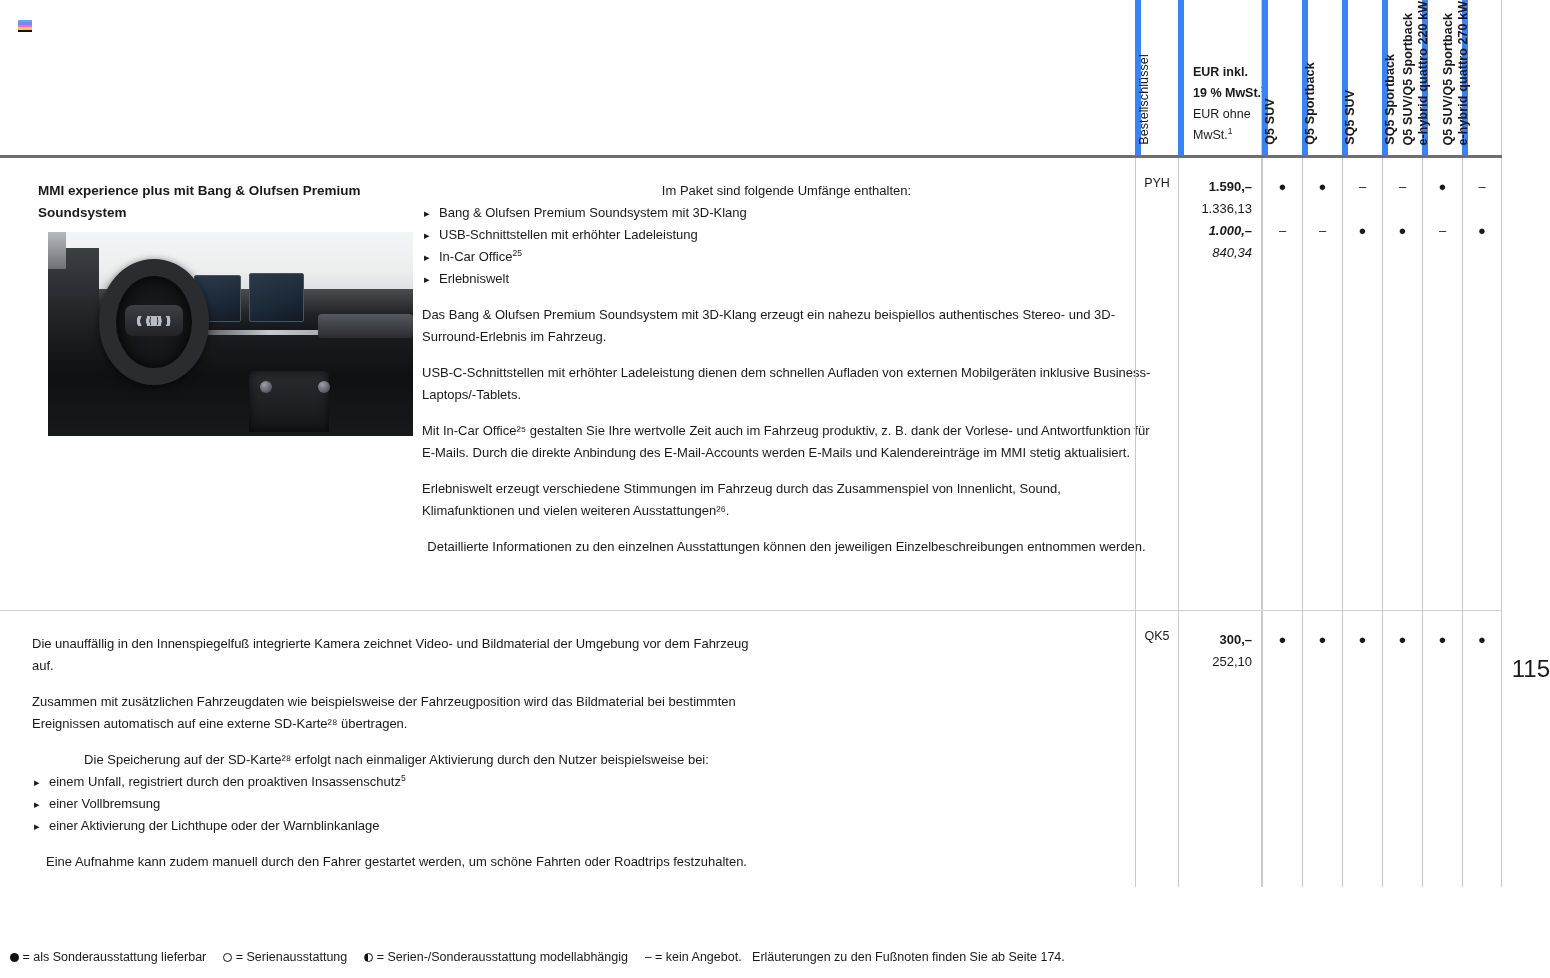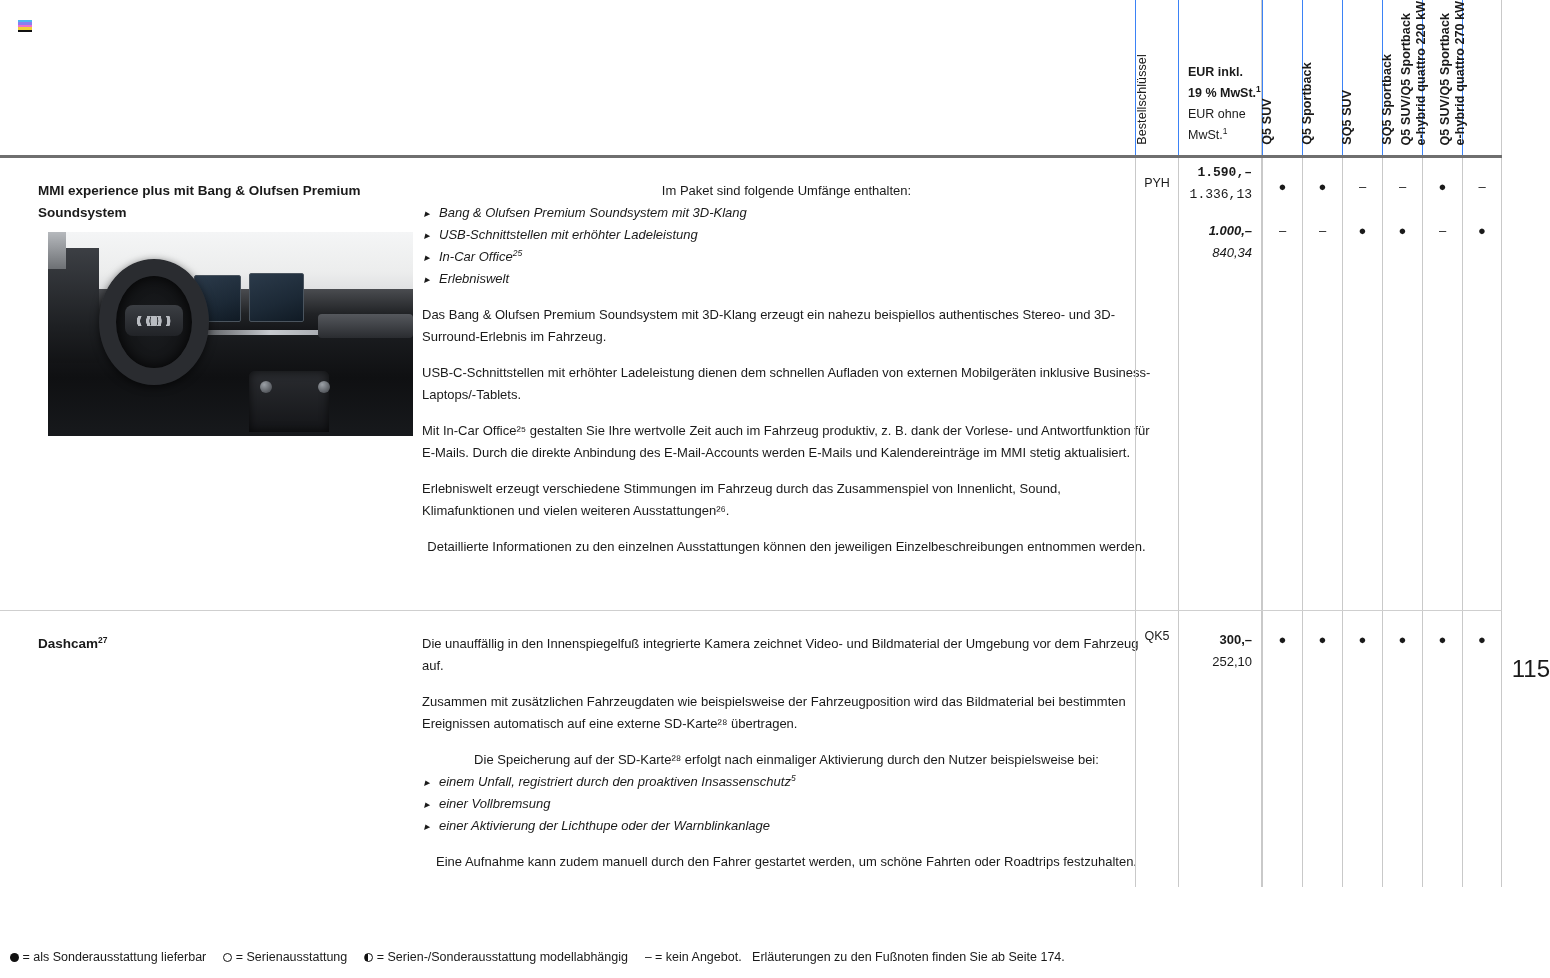--- a/index.html
+++ b/index.html
@@ -35,21 +35,21 @@
     height: 158px;
     border-bottom: 3px solid #6f6f6f;
   }
   #header-cols {
     position: absolute;
     left: 1135px; top: 0;
     width: 367px; height: 155px;
     display: flex;
   }
   .hcol {
-    border-left: 1px solid #3b82f6;
+    border-left: 6px solid #3b82f6;
     position: relative;
     height: 100%;
   }
   .hcol.c-key   { width: 43px; }
   .hcol.c-price { width: 84px; border-right: 1px solid #c9c9c9; }
   .hcol.c-var   { width: 40px; }
   .hcol.c-var:last-child { border-right: 1px solid #c9c9c9; }
 
   .vtext {
     position: absolute;
@@ -107,21 +107,20 @@
     font-weight: 400;
   }
   .cell-desc p { margin: 0 0 14px 0; }
   .cell-desc p.tight { margin-bottom: 0; text-align: center; }
   .cell-desc sup { font-size: 8.5px; vertical-align: super; line-height: 0; }
   .cell-desc ul { list-style: none; margin: 0 0 14px 0; padding: 0; }
   .cell-desc ul li {
     position: relative;
     padding-left: 17px;
     line-height: 22px;
-    font-style: italic;
   }
   .cell-desc ul li::before {
     content: "\25B8";
     position: absolute;
     left: 2px; top: 0;
     font-size: 11px;
     color: #1a1a1a;
   }
 
   
@@ -148,21 +147,21 @@
   }
   .price-block {
     position: absolute;
     left: 0; right: 0;
     padding-right: 9px;
     text-align: right;
     font-size: 13px;
     line-height: 22px;
   }
   .price-block .b { font-weight: 700; }
-  .price-1 { top: 4px; font-family: Liberation Mono, monospace; }
+  .price-1 { top: 18px; }
   .price-2 { top: 62px; font-style: italic; }
   .price-solo { top: 18px; }
 
   .mark {
     position: absolute;
     left: 0; right: 0;
     text-align: center;
     font-size: 13px;
     line-height: 22px;
   }
@@ -444,23 +443,20 @@
         </div>
         <div class="dcol c-var">
           <div class="mark m1 dash">–</div>
           <div class="mark m2 dot">●</div>
         </div>
       </div>
     </div>
 
     <div class="row" style="min-height:258px;border-bottom:none;">
       <div class="row-inner">
-        <div class="cell-name">
-          <div><span>Dashcam</span><sup>27</sup></div>
-        </div>
 
         <div class="cell-desc">
           <p>Die unauffällig in den Innenspiegelfuß integrierte Kamera zeichnet Video- und Bildmaterial der Umgebung vor dem Fahrzeug auf.</p>
           <p>Zusammen mit zusätzlichen Fahrzeugdaten wie beispielsweise der Fahrzeugposition wird das Bildmaterial bei bestimmten Ereignissen automatisch auf eine externe SD-Karte²⁸ übertragen.</p>
           <p class="tight">Die Speicherung auf der SD-Karte²⁸ erfolgt nach einmaliger Aktivierung durch den Nutzer beispielsweise bei:</p>
           <ul>
             <li><span>einem Unfall, registriert durch den proaktiven Insassenschutz</span><sup>5</sup></li>
             <li><span>einer Vollbremsung</span><sup></sup></li>
             <li><span>einer Aktivierung der Lichthupe oder der Warnblinkanlage</span><sup></sup></li>
           </ul>

